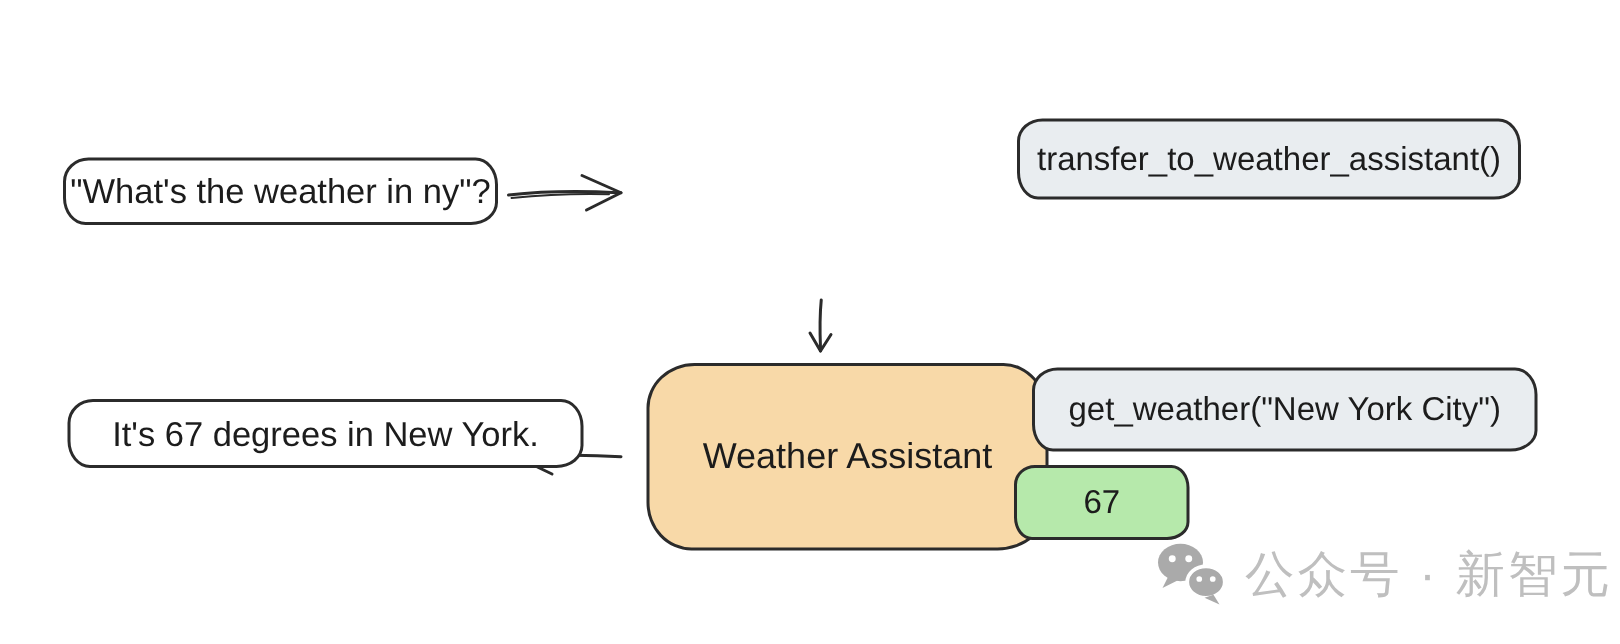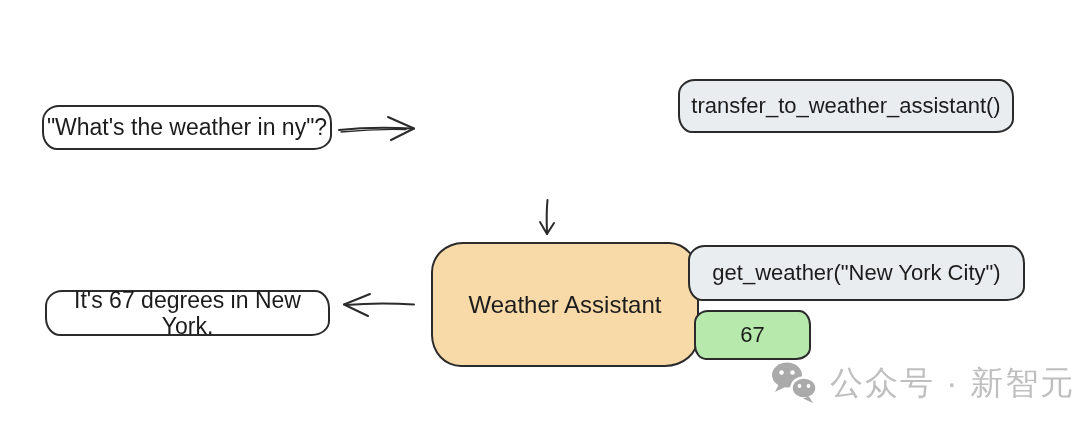--- a/index.html
+++ b/index.html
@@ -87,31 +87,31 @@
       <path d="M14.5,2 C 13.5,12 13.5,22 14,34"></path>
       <path d="M14,36 L 7,24"></path>
       <path d="M14,36 L 21,25"></path>
     </svg>
   </div>
 
   <div class="node agent" style="left:431px;top:242px;width:268px;height:125px;">Weather Assistant</div>
 
   <div class="node call" style="left:688px;top:245px;width:337px;height:56px;">get_weather("New York City")</div>
 
-  <div class="node result" style="left:694px;top:310px;width:117px;height:50px;">67</div>
+  <div class="node result" style="left:676px;top:310px;width:117px;height:50px;">67</div>
 
   <div class="arrow" style="left:341px;top:289px;">
     <svg width="76" height="32" viewBox="0 0 76 32">
       <path d="M5,16 C 28,14 50,14 73,15.5"></path>
       <path d="M3,15.5 L 29,5"></path>
       <path d="M3,15.5 L 27,27"></path>
     </svg>
   </div>
 
-  <div class="node bubble" style="left:45px;top:290px;width:285px;height:46px;">It's 67 degrees in New York.</div>
+  <div class="node bubble" style="left:45px;top:266px;width:344px;height:46px;">It's 67 degrees in New York.</div>
 
   <div class="watermark">
     <span class="wechat-icon">
       <svg width="48" height="46" viewBox="0 0 48 46">
         <g fill="#aaaaaa">
           <ellipse cx="17" cy="15" rx="15" ry="12.5"></ellipse>
           <path d="M9,24 L5,32 L15,27 Z"></path>
         </g>
         <circle cx="11.5" cy="12.5" r="2.3" fill="#ffffff"></circle>
         <circle cx="22.5" cy="12.5" r="2.3" fill="#ffffff"></circle>

